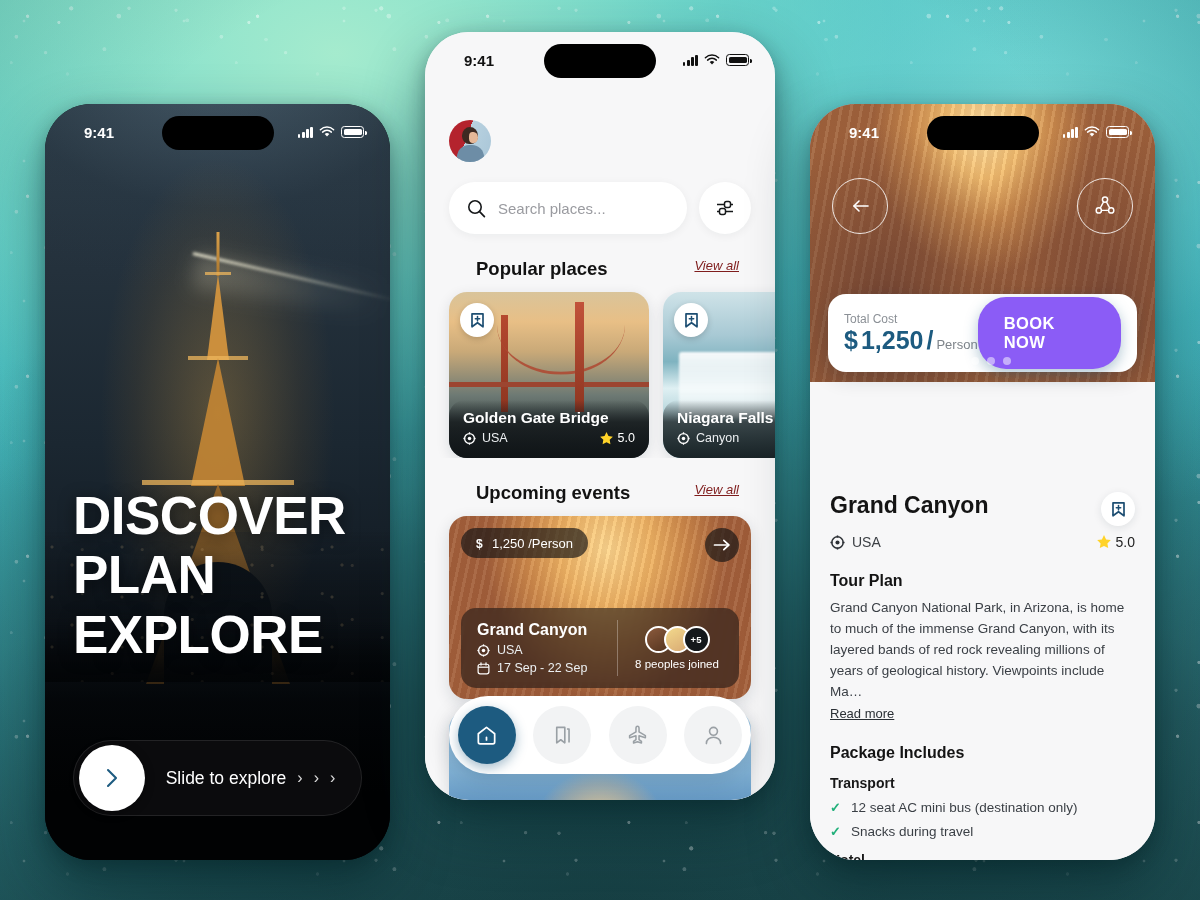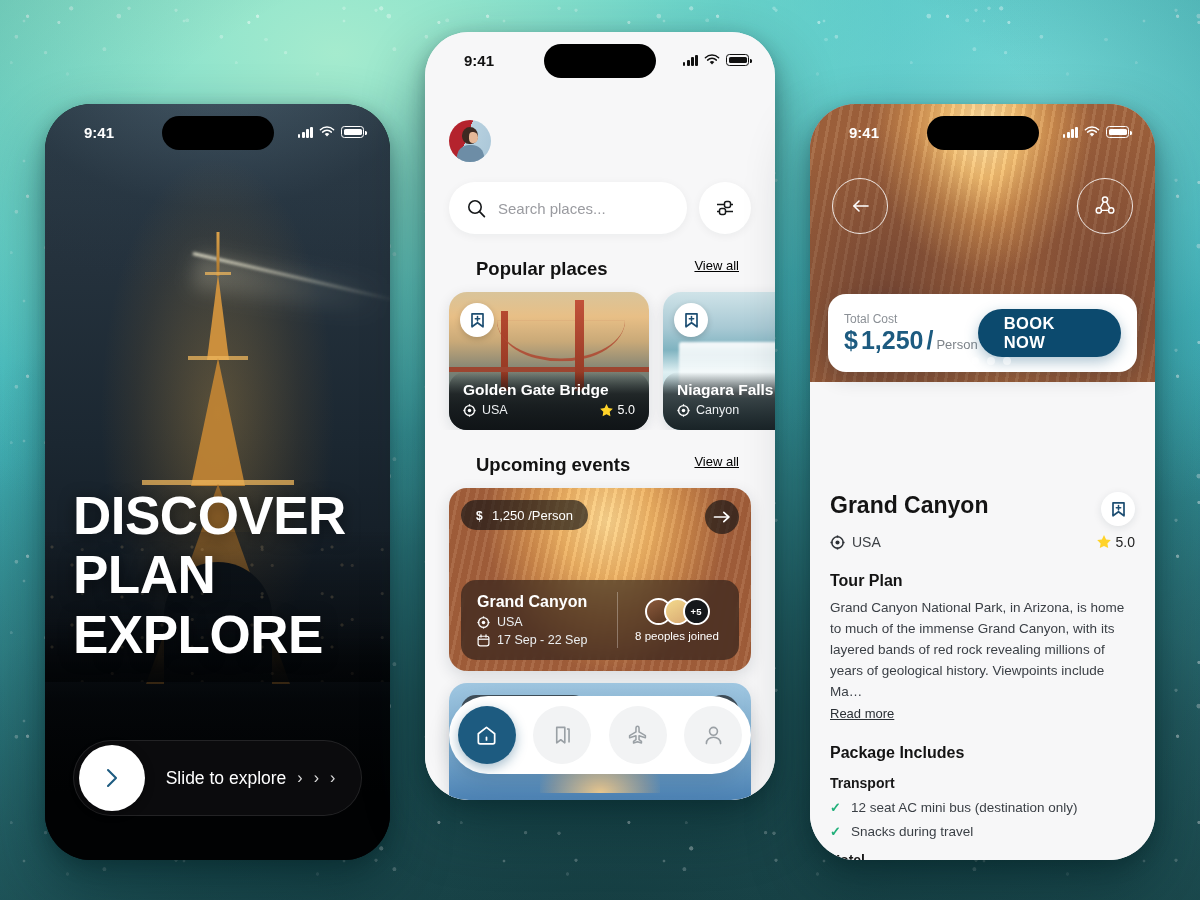--- a/index.html
+++ b/index.html
@@ -139,23 +139,23 @@
   .greet-t2 { font-size: 16.5px; color: #111; font-weight: 700; line-height: 1.25; }
   .searchrow { display: flex; align-items: center; gap: 12px; padding: 20px 24px 0 24px; }
   .searchbar { flex: 1; height: 52px; background: #fff; border-radius: 26px; display: flex; align-items: center;
                gap: 12px; padding: 0 18px; box-shadow: 0 2px 10px rgba(20,30,40,0.055); }
   .search-ph { color: #9a9ba0; font-size: 15px; }
   .filterbtn { width: 52px; height: 52px; border-radius: 50%; background: #fff; flex: none;
                display: flex; align-items: center; justify-content: center;
                box-shadow: 0 2px 10px rgba(20,30,40,0.055); }
   .sec-head { display: flex; align-items: flex-start; justify-content: space-between; padding: 24px 36px 0 24px; margin-left: 27px; }
   .sec-title { font-size: 18.5px; font-weight: 700; color: #121212; }
-  .view-all { font-size: 13px; color: #000000; text-decoration: underline; }
+  .view-all { font-size: 13px; color: #7f1d1d; text-decoration: underline; font-style: italic; }
   .hscroll { display: flex; gap: 14px; padding: 12px 0 0 24px; overflow: hidden; }
-  .place-card { width: 200px; height: 138px; border-radius: 18px; flex: none; position: relative; overflow: hidden;
+  .place-card { width: 200px; height: 166px; border-radius: 18px; flex: none; position: relative; overflow: hidden;
                 box-shadow: 0 4px 14px rgba(20,35,50,0.12); }
   .pc-ggb { background:
       linear-gradient(180deg, #d9c49a 0%, #e8bf86 18%, #c9a978 36%, #6e7a74 62%, #3c4a4c 82%, #27333a 100%); }
   .pc-ggb::before { content:""; position:absolute; left: 26%; top: 14%; width: 7px; height: 58%;
       background: linear-gradient(180deg,#b5492f,#8d3520); }
   .pc-ggb::after { content:""; position:absolute; left: 63%; top: 6%; width: 9px; height: 66%;
       background: linear-gradient(180deg,#c2523a,#8d3520); }
   .ggb-deck { position:absolute; left:0; right:0; top: 54%; height: 5px; background: #9c4530; }
   .ggb-cable { position:absolute; left: 24%; right: 12%; top: 20%; height: 30%;
       border-top: 3px solid rgba(175,70,48,0.85); border-radius: 50%/100% 100% 0 0; transform: scaleY(-1); }
@@ -233,21 +233,21 @@
   .dots i { width: 8px; height: 8px; border-radius: 50%; background: rgba(255,255,255,0.5); display: block; }
   .dots i.on { background: #fff; }
   .p3-sheet { position: absolute; left: 0; right: 0; top: 278px; bottom: 0; background: #f7f7f8; z-index: 10; }
   .cost-card { position: absolute; left: 18px; right: 18px; top: -88px; height: 78px; border-radius: 18px;
                background: #fff; box-shadow: 0 6px 20px rgba(15,35,50,0.16); z-index: 14;
                display: flex; align-items: center; padding: 0 16px; }
   .cost-left { flex: 1; }
   .cost-lbl { font-size: 12px; color: #8b9096; }
   .cost-val { font-size: 25px; font-weight: 700; color: #1d5b80; display: flex; align-items: baseline; gap: 3px; }
   .cost-per { font-size: 13px; color: #7e848a; font-weight: 400; }
-  .booknow { height: 48px; padding: 0 26px; border-radius: 28px; background: #0c4a6e; color: #fff;
+  .booknow { height: 72px; padding: 0 26px; border-radius: 28px; background: #8b5cf6; color: #fff;
              display: flex; align-items: center; justify-content: center; font-weight: 700; font-size: 16.5px;
              letter-spacing: .4px; box-shadow: 0 5px 14px rgba(29,91,128,0.35); }
   .p3-content { position: absolute; left: 0; right: 0; top: 110px; bottom: 0; padding: 0 20px; }
   .t-row { display: flex; align-items: flex-start; justify-content: space-between; }
   .t-name { font-size: 23px; font-weight: 700; color: #141414; }
   .bm-sq { width: 34px; height: 34px; border-radius: 50%; background: #fff;
            display: flex; align-items: center; justify-content: center; box-shadow: 0 2px 8px rgba(20,35,50,0.10); }
   .t-row2 { display: flex; align-items: center; justify-content: space-between; margin-top: 8px; }
   .t-loc { display: flex; align-items: center; gap: 7px; font-size: 14px; color: #3b3f44; }
   .t-rate { display: flex; align-items: center; gap: 4px; font-size: 14px; color: #222; }

